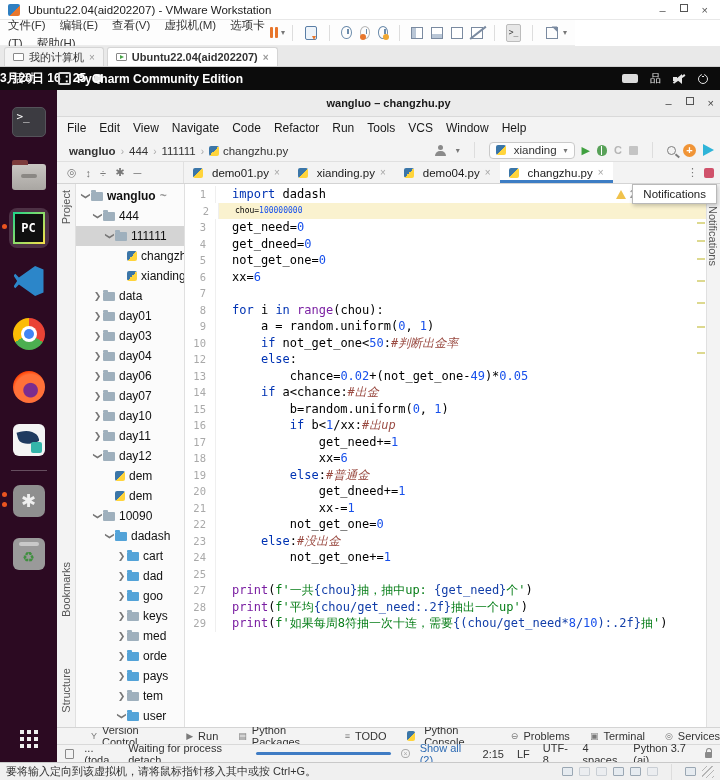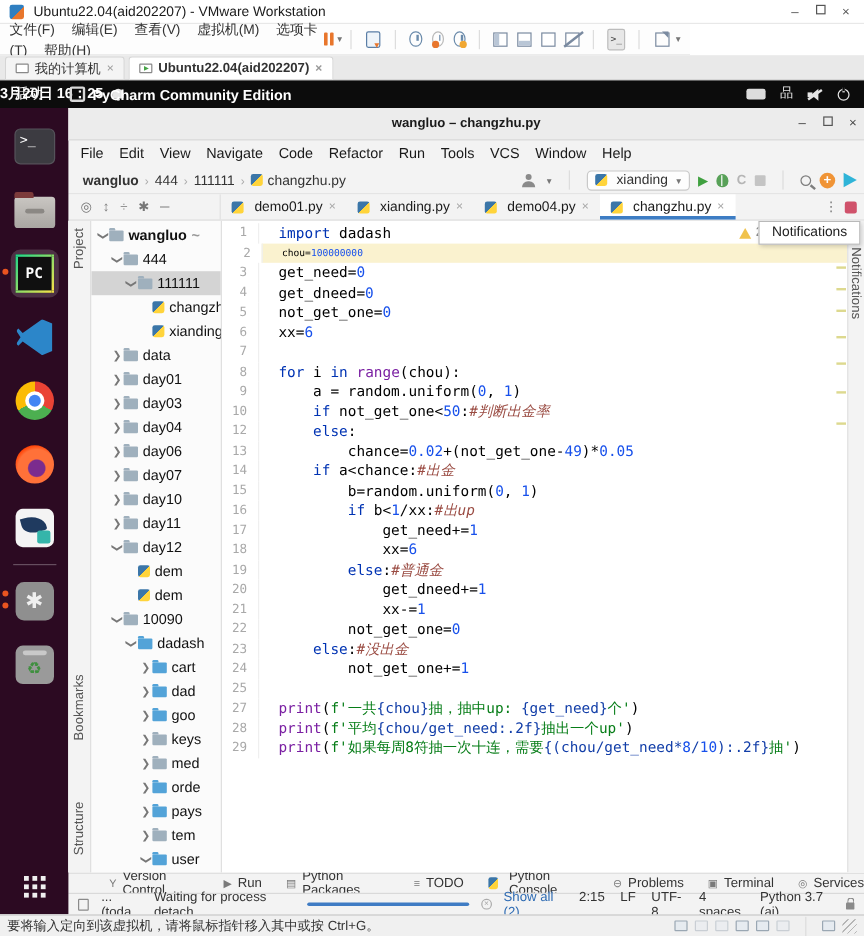--- a/index.html
+++ b/index.html
@@ -162,21 +162,21 @@
   .mark{position:absolute;right:15px;width:8px;height:2px;background:#ddd98f}
 
   #tool-tabs{height:17px;background:#f3f3f3;border-top:1px solid #d4d4d4;display:flex;align-items:center;padding-left:34px;gap:20px}
   .ttab{display:flex;align-items:center;gap:5px;font-size:11px;color:#333}
   .tico{color:#7a7a7a;font-size:9px;font-style:normal}
   #statusbar{height:18px;background:#f3f3f3;border-top:1px solid #d9d9d9;display:flex;align-items:center;font-size:11px;color:#333;padding:0 8px;gap:10px}
   .sb-ico{width:10px;height:10px;border:1.2px solid #8a8a8a;border-radius:1px}
   #sb-progress{width:148px;height:3px;background:#3f7cc4;border-radius:2px}
   .sb-x{width:9px;height:9px;border:1px solid #aaa;border-radius:50%;color:#aaa;font-size:7px;line-height:7px;text-align:center}
   #sb-link{color:#2e6bb3}
-  #sb-right{margin-left:auto;display:flex;gap:13px;align-items:flex-start}
+  #sb-right{margin-left:auto;display:flex;gap:13px;align-items:center}
   .lock{width:8px;height:6px;background:#8a8a8a;border-radius:1px;position:relative;margin-top:3px}
   .lock::before{content:"";position:absolute;left:1px;top:-4px;width:4px;height:4px;border:1.4px solid #8a8a8a;border-bottom:none;border-radius:3px 3px 0 0}
 
   
   #vm-status{position:absolute;left:0;top:762px;width:720px;height:18px;background:#f0f0f0;border-top:1px solid #c9c9c9;display:flex;align-items:center;font-size:11px;color:#333;padding:0 6px}
   #vm-status-icons{margin-left:auto;display:flex;gap:6px;align-items:center}
   .vmsico{width:11px;height:9px;border:1px solid #9aa7b3;background:#e6ebf0;border-radius:1px}
   .vmsico.dim{opacity:.45}
   .grip{width:12px;height:12px;background:repeating-linear-gradient(135deg,transparent 0 3px,#b5b5b5 3px 4px)}
 </style>

